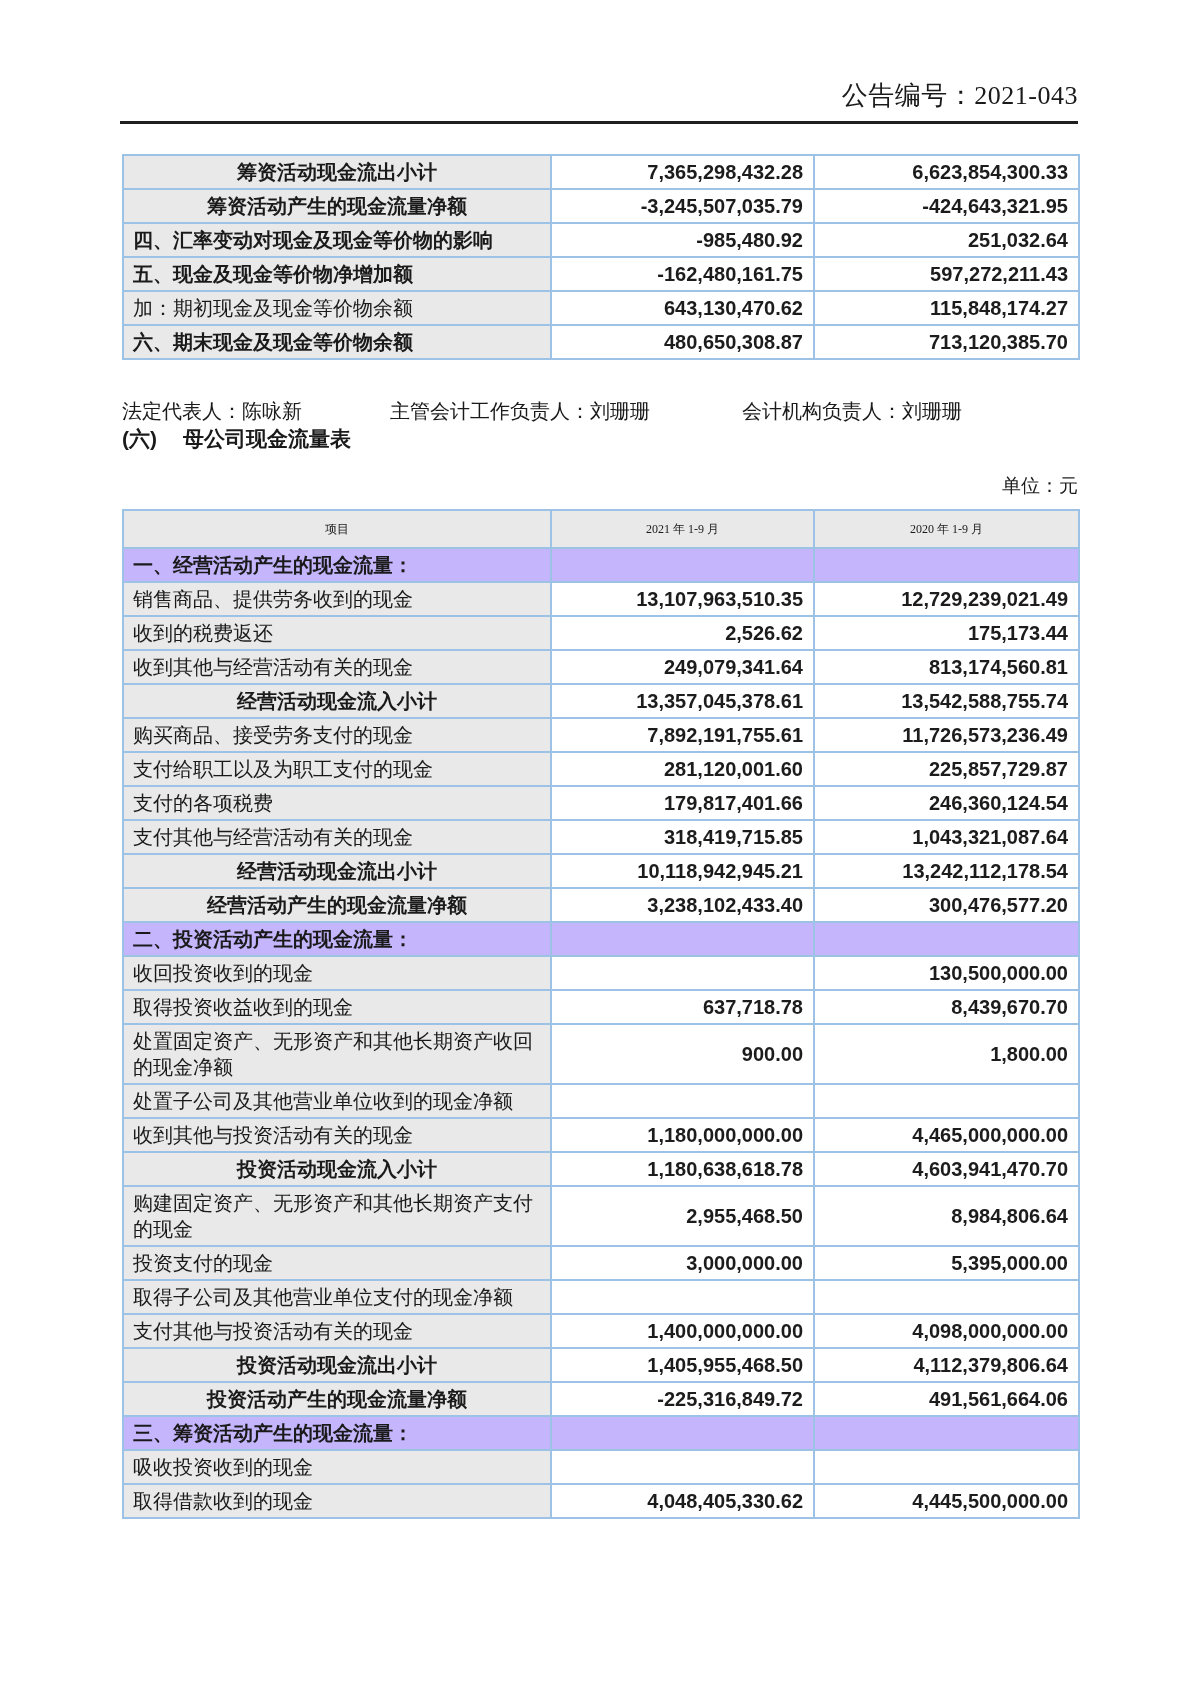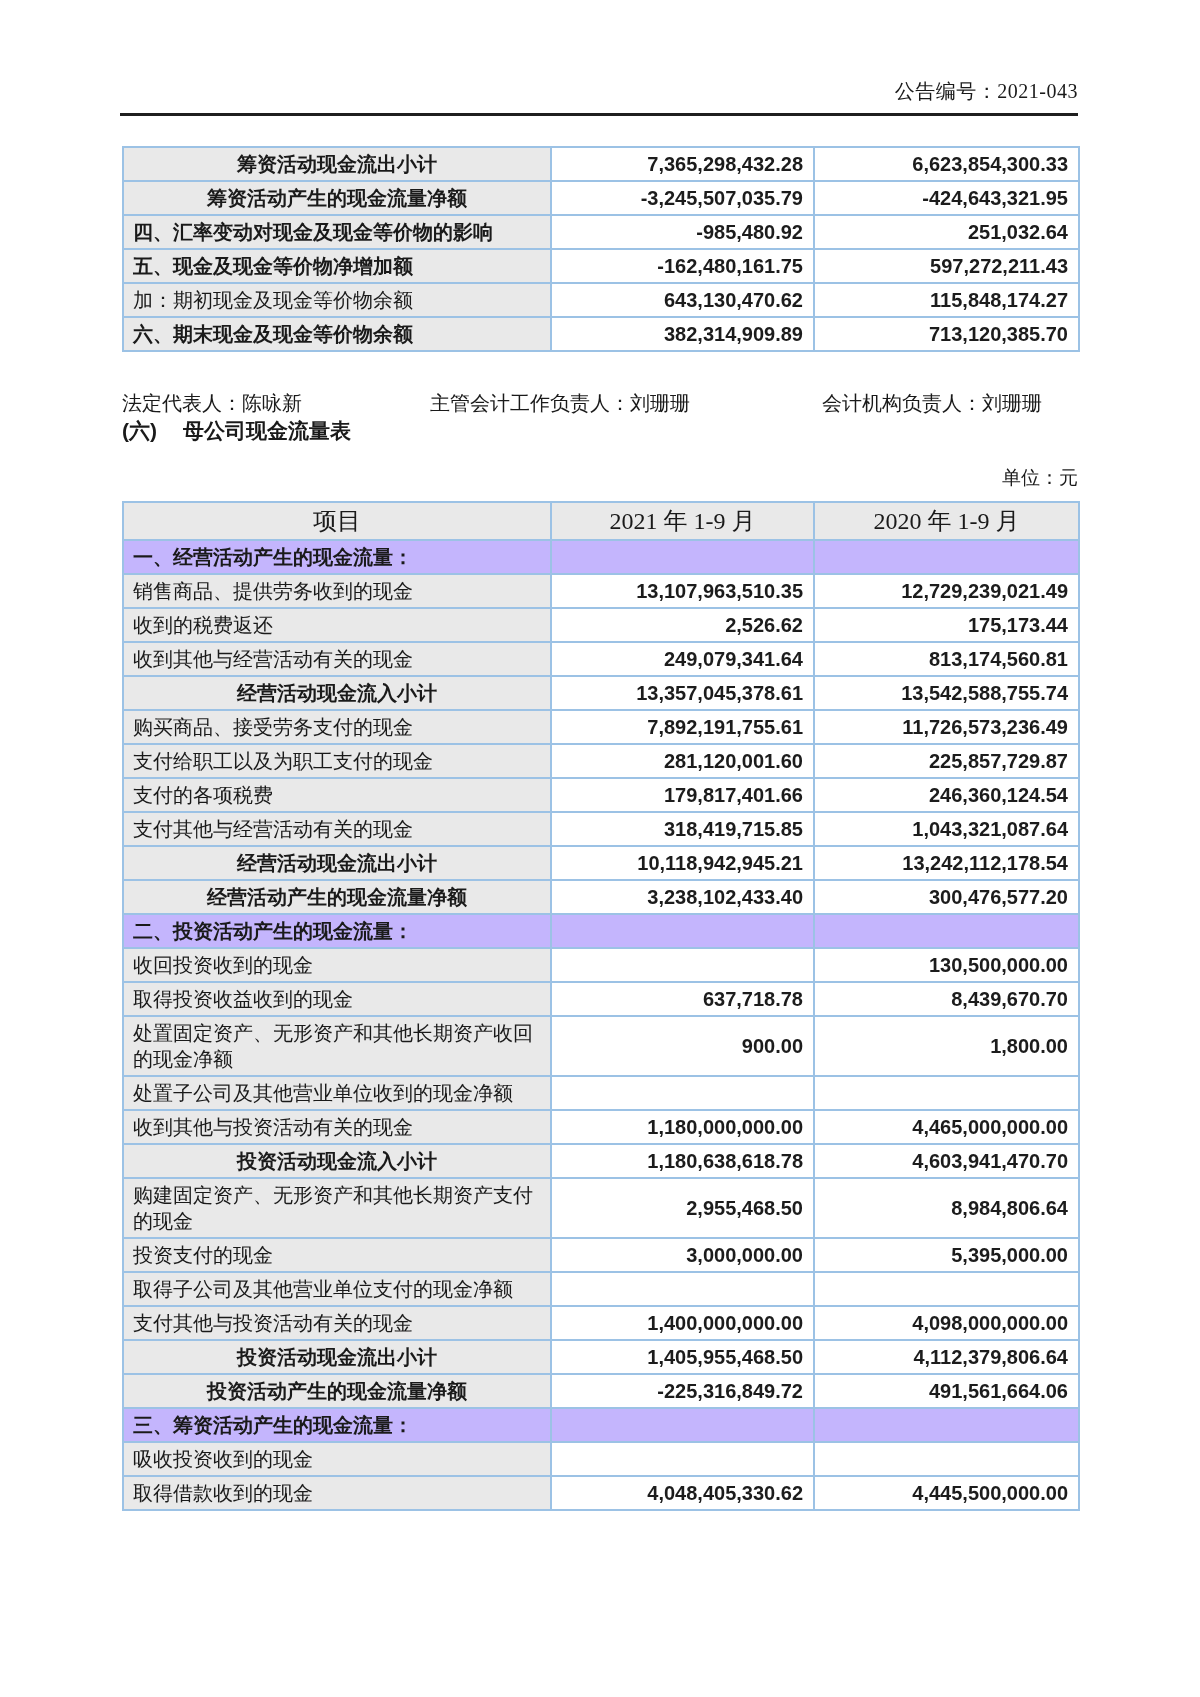--- a/index.html
+++ b/index.html
@@ -10,21 +10,21 @@
     background: #ffffff;
     overflow: hidden;
     font-family: "Liberation Serif", serif;
     color: #1a1a1a;
   }
   .content { padding: 0 122px; }
 
   .notice {
     padding-top: 78px;
     text-align: right;
-    font-size: 20px;
+    font-size: 26px;
     letter-spacing: 0.5px;
   }
   .rule {
     margin-top: 8px;
     border: none;
     border-top: 3px solid #1f1f1f;
     width: 958px;
     margin-left: -2px;
   }
 
@@ -68,32 +68,31 @@
   }
   tr.row-section .cell-label,
   tr.row-section .cell-num {
     background: #c4b5fd;
     font-weight: bold;
   }
   tr.row-section .cell-label { font-family: "Liberation Sans", sans-serif; }
   tr.row-header td {
     background: #E9E9E9;
     text-align: center;
-    font-size: 24px;
+    font-size: 12px;
     line-height: 26px;
     padding: 5px 8px;
     font-family: "Liberation Serif", serif;
   }
 
   .signatures {
     display: flex;
     margin-top: 38px;
     font-size: 20px;
     white-space: nowrap;
-    gap: 40px;
   }
   .sig-1 { width: 268px; }
   .sig-2 { width: 352px; }
   .sig-3 { flex: 1; }
 
   .section-heading {
     font-size: 21px;
     font-weight: bold;
     font-family: "Liberation Sans", sans-serif;
   }
@@ -144,21 +143,21 @@
             <td class="cell-num">-162,480,161.75</td>
             <td class="cell-num">597,272,211.43</td>
           </tr>
           <tr class="row-normal">
             <td class="cell-label">加：期初现金及现金等价物余额</td>
             <td class="cell-num">643,130,470.62</td>
             <td class="cell-num">115,848,174.27</td>
           </tr>
           <tr class="row-group">
             <td class="cell-label">六、期末现金及现金等价物余额</td>
-            <td class="cell-num">382,314,909.89</td>
+            <td class="cell-num">480,650,308.87</td>
             <td class="cell-num">713,120,385.70</td>
           </tr>
         </tbody>
     </table>
 
     <div class="signatures">
       <span class="sig-1">法定代表人：陈咏新</span>
       <span class="sig-2">主管会计工作负责人：刘珊珊</span>
       <span class="sig-3">会计机构负责人：刘珊珊</span>
     </div>

